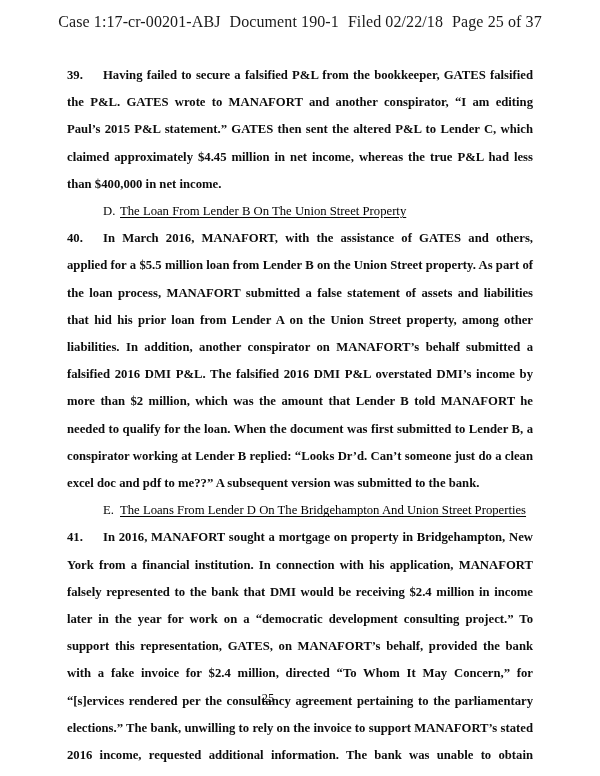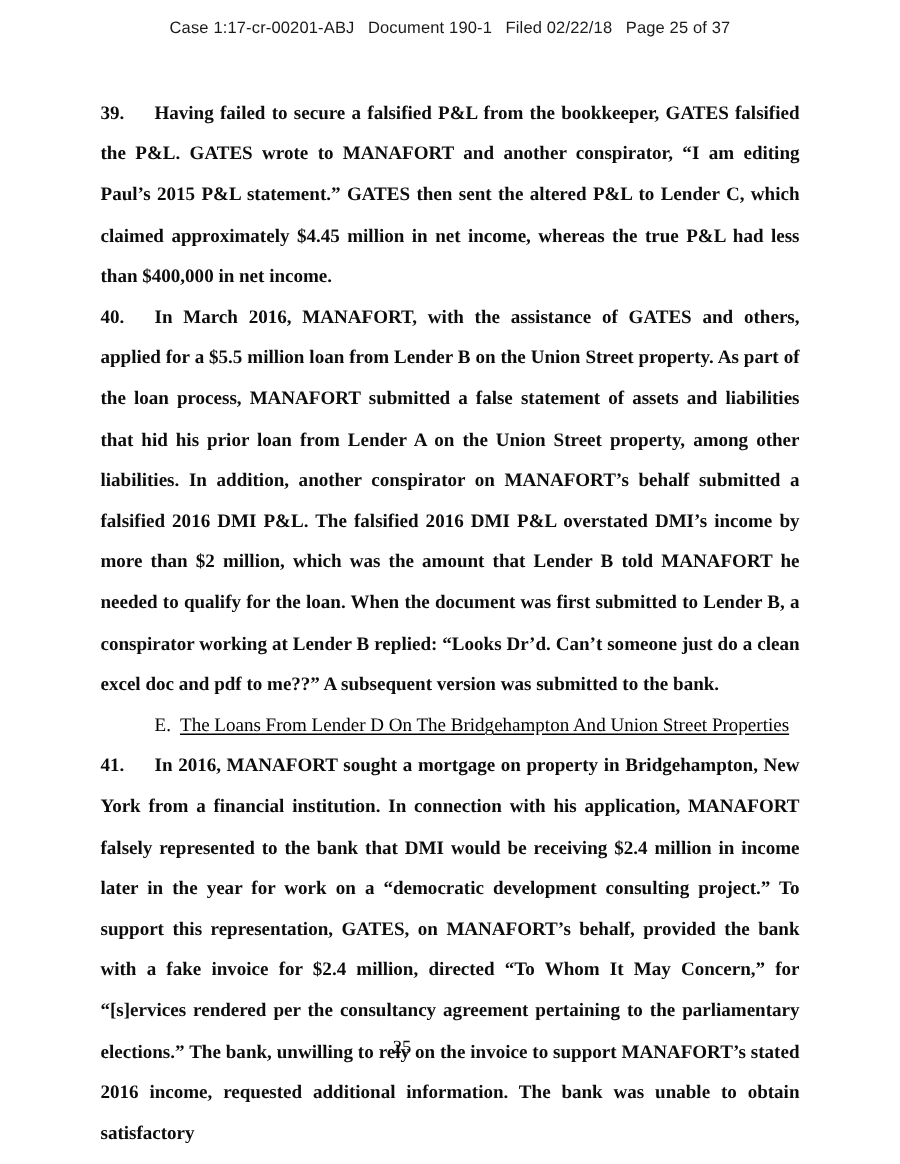--- a/index.html
+++ b/index.html
@@ -16,22 +16,22 @@
     overflow: hidden;
   }
 
   
   .ecf-header {
     position: absolute;
     top: 13px;
     left: 0;
     width: 600px;
     text-align: center;
-    font-family: Liberation Sans, sans-serif;
-    font-size: 11px;
+    font-family: Liberation Serif, serif;
+    font-size: 16px;
     letter-spacing: 0.1px;
     color: #1a1a1a;
     white-space: nowrap;
   }
   .ecf-header .seg { margin-right: 9px; }
   .ecf-header .seg:last-child { margin-right: 0; }
 
   
   .page-body {
     position: absolute;
@@ -89,20 +89,21 @@
 <body>
 
 <div class="ecf-header">
   <span class="seg">Case 1:17-cr-00201-ABJ</span><span class="seg">Document 190-1</span><span class="seg">Filed 02/22/18</span><span class="seg">Page 25 of 37</span>
 </div>
 
 <div class="page-body">
 
   <p class="para"><span class="pnum">39.</span><span>Having failed to secure a falsified P&amp;L from the bookkeeper, GATES falsified the P&amp;L. GATES wrote to MANAFORT and another conspirator, “I am editing Paul’s 2015 P&amp;L statement.”  GATES then sent the altered P&amp;L to Lender C, which claimed approximately $4.45 million in net income, whereas the true P&amp;L had less than $400,000 in net income.</span></p>
 
+  <p class="section-heading"><span class="sec-letter">D.</span><span class="sec-title">The Loan From Lender B On The Union Street Property</span></p>
 
   <p class="para"><span class="pnum">40.</span><span>In March 2016, MANAFORT, with the assistance of GATES and others, applied for a $5.5 million loan from Lender B on the Union Street property.   As part of the loan process, MANAFORT submitted a false statement of assets and liabilities that hid his prior loan from Lender A on the Union Street property, among other liabilities.  In addition, another conspirator on MANAFORT’s behalf submitted a falsified 2016 DMI P&amp;L. The falsified 2016 DMI P&amp;L overstated DMI’s income by more than $2 million, which was the amount that Lender B told MANAFORT he needed to qualify for the loan.  When the document was first submitted to Lender B, a conspirator working at Lender B replied: “Looks Dr’d. Can’t someone just do a clean excel doc and pdf to me??”  A subsequent version was submitted to the bank.</span></p>
 
   <p class="section-heading"><span class="sec-letter">E.</span><span class="sec-title">The Loans From Lender D On The Bridgehampton And Union Street Properties</span></p>
 
   <p class="para"><span class="pnum">41.</span><span>In 2016, MANAFORT sought a mortgage on property in Bridgehampton, New York from a financial institution.  In connection with his application, MANAFORT falsely represented to the bank that DMI would be receiving $2.4 million in income later in the year for work on a “democratic development consulting project.”   To support this representation, GATES, on MANAFORT’s behalf, provided the bank with a fake invoice for $2.4 million, directed “To Whom It May Concern,” for “[s]ervices rendered per the consultancy agreement pertaining to the parliamentary elections.”   The bank, unwilling to rely on the invoice to support MANAFORT’s stated 2016 income, requested additional information.  The bank was unable to obtain satisfactory</span></p>
 
 </div>
 
 <div class="page-number">25</div>

